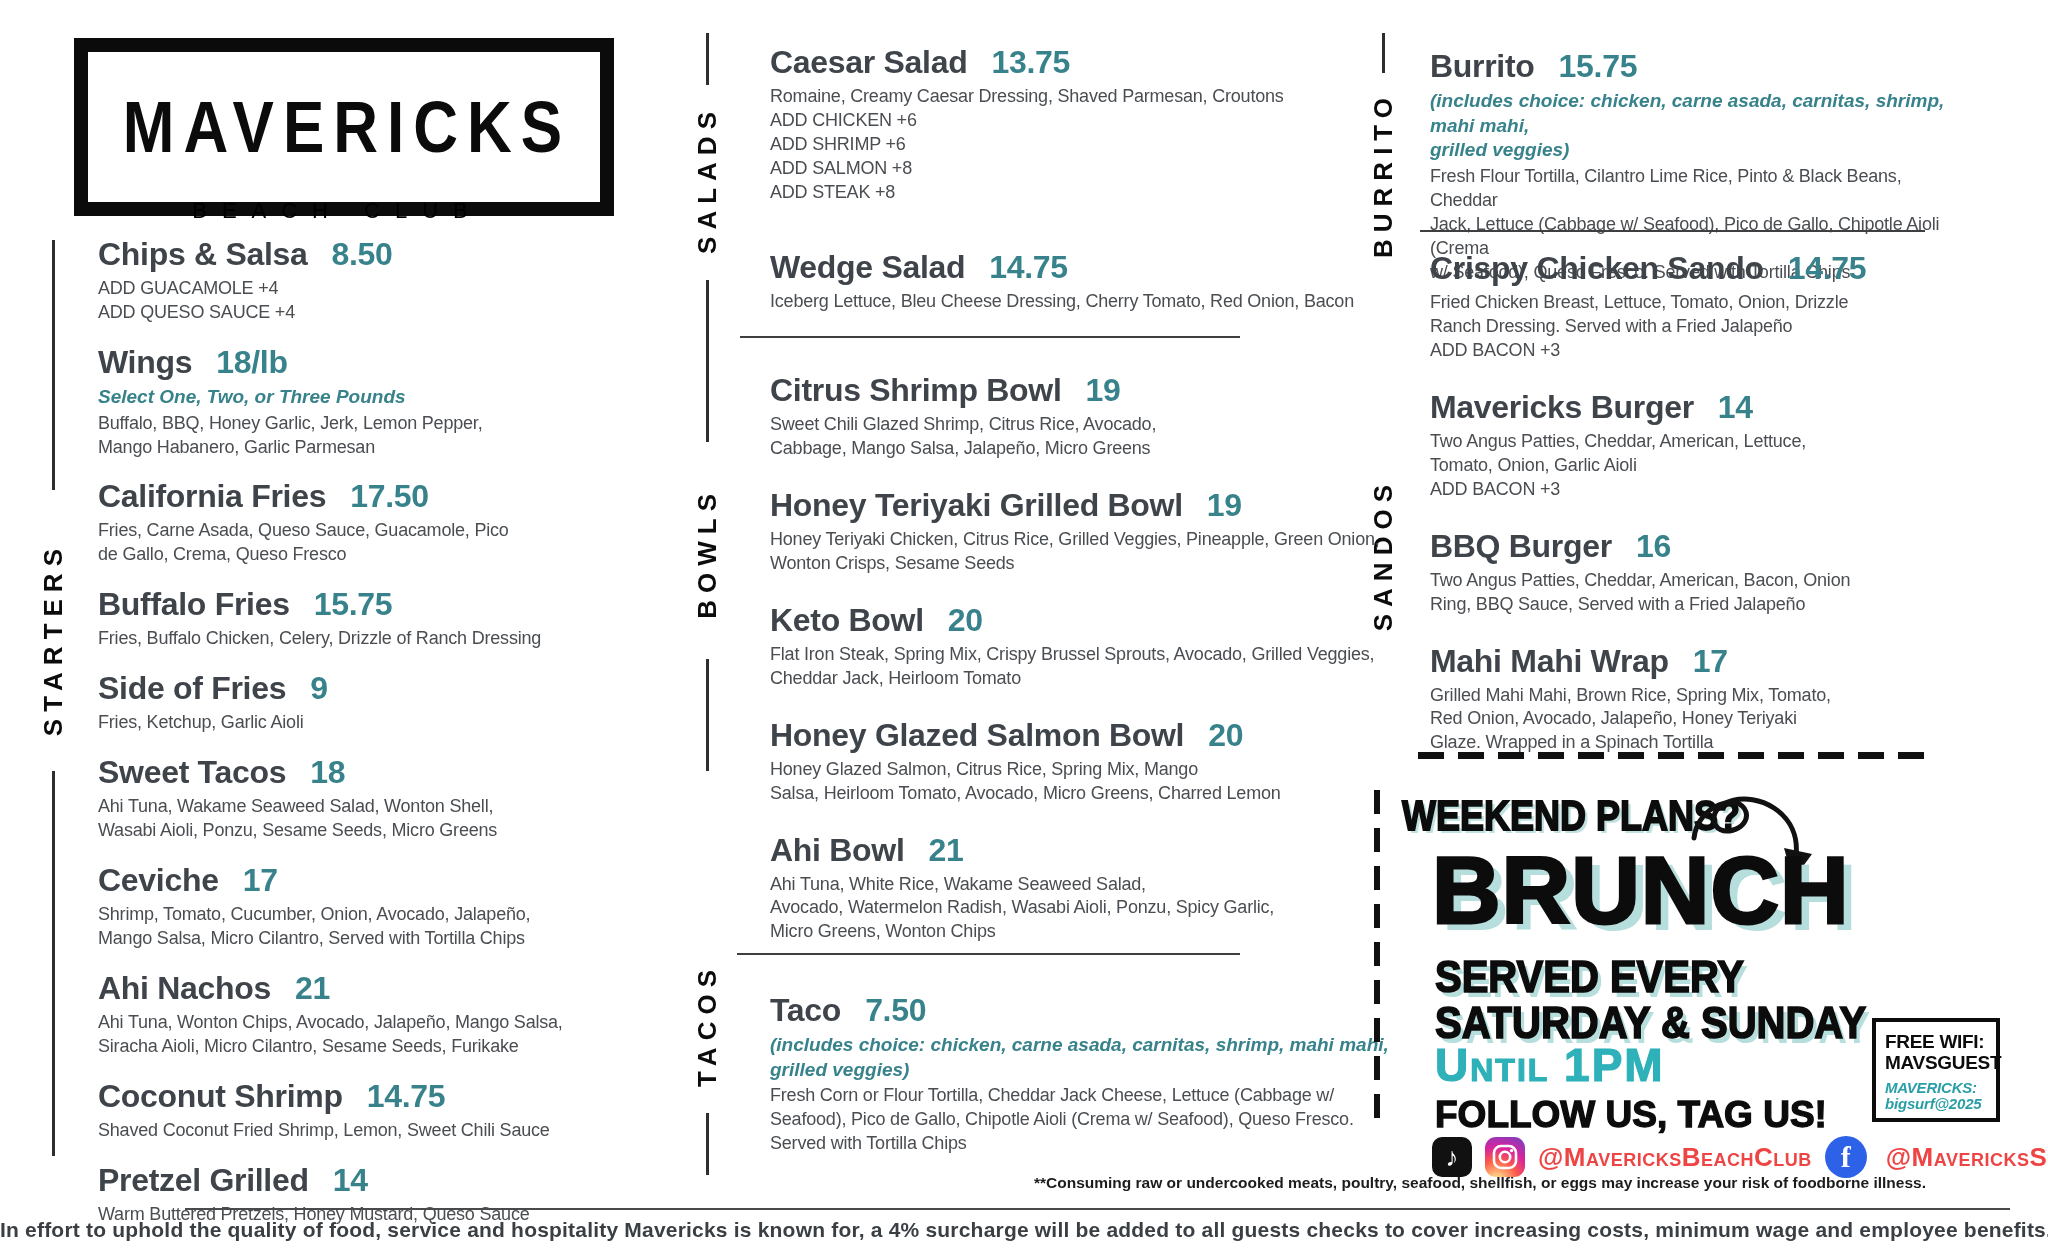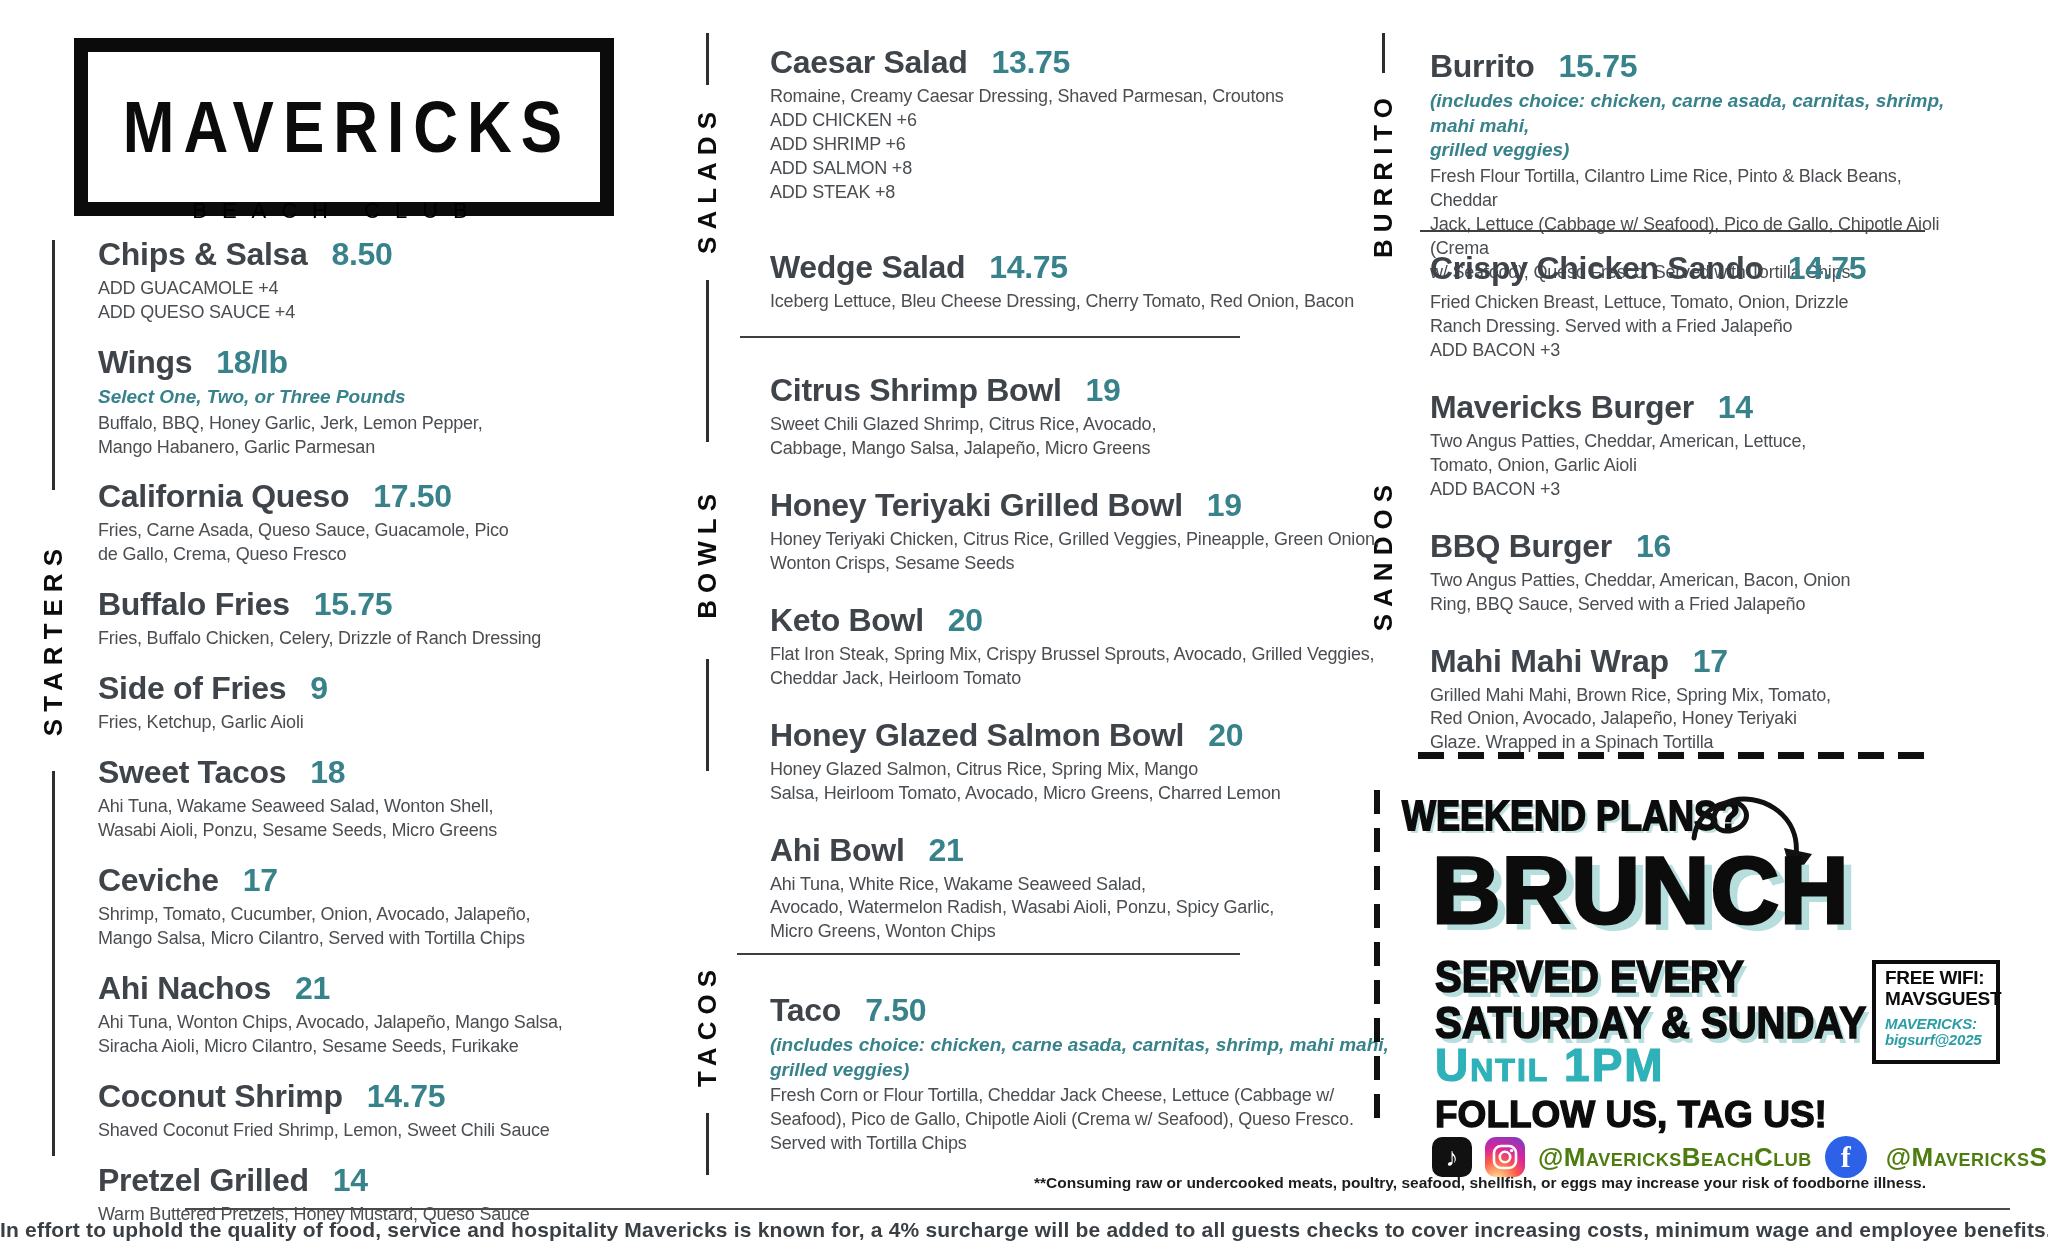--- a/index.html
+++ b/index.html
@@ -80,26 +80,26 @@
 
   
   .social-row{position:absolute;left:1432px;top:1136px;display:flex;align-items:center;gap:13px;}
   .icon-tiktok{width:40px;height:40px;background:#111;border-radius:10px;color:#fff;
                display:flex;align-items:center;justify-content:center;font-size:26px;}
   .icon-ig{width:40px;height:40px;border-radius:11px;display:flex;align-items:center;justify-content:center;
            background:radial-gradient(circle at 30% 110%,#fdf497 0%,#fd5949 40%,#d6249f 65%,#8a3ab9 90%);}
   .icon-fb{width:42px;height:42px;border-radius:50%;background:#2d61e8;color:#fff;
            display:flex;align-items:center;justify-content:center;
            font-size:30px;font-weight:700;font-family:"Liberation Serif",serif;}
-  .handle{font-size:26px;font-weight:700;color:#4d7c0f;font-variant:small-caps;letter-spacing:0.5px;}
+  .handle{font-size:26px;font-weight:700;color:#ef4444;font-variant:small-caps;letter-spacing:0.5px;}
   .handle.fb{margin-left:6px;}
 
   
-  .wifi-box{position:absolute;left:1872px;top:960px;width:128px;height:104px;border:4px solid #0c0c0c;
-            background:#fff;padding:4px 9px;box-sizing:border-box;line-height:1.08;}
+  .wifi-box{position:absolute;left:1872px;top:1018px;width:128px;height:104px;border:4px solid #0c0c0c;
+            background:#fff;padding:10px 9px;box-sizing:border-box;line-height:1.08;}
   .wifi-bold{font-size:19px;font-weight:800;color:#0c0c0c;letter-spacing:-0.3px;}
   .wifi-pass{font-size:15px;font-weight:700;font-style:italic;color:#2a9ea6;letter-spacing:-0.2px;}
   .wifi-gap{height:7px;}
 
   
   .footnote{position:absolute;right:122px;top:1174px;font-size:15.5px;font-weight:600;color:#1c1c1c;}
   .footer-text{position:absolute;left:0;right:0;top:1218px;text-align:center;
                font-size:21px;font-weight:700;color:#3a3f44;letter-spacing:0.2px;white-space:nowrap;}
 </style>
 </head>
@@ -148,21 +148,21 @@
       </div>
 
       <div class="item">
         <div class="item-head"><span>Wings</span><span class="item-price">18/lb</span></div>
         <div class="item-note">Select One, Two, or Three Pounds</div>
         <div class="item-desc">Buffalo, BBQ, Honey Garlic, Jerk, Lemon Pepper,
 Mango Habanero, Garlic Parmesan</div>
       </div>
 
       <div class="item">
-        <div class="item-head"><span>California Queso</span><span class="item-price">17.50</span></div>
+        <div class="item-head"><span>California Fries</span><span class="item-price">17.50</span></div>
 
         <div class="item-desc">Fries, Carne Asada, Queso Sauce, Guacamole, Pico
 de Gallo, Crema, Queso Fresco</div>
       </div>
 
       <div class="item">
         <div class="item-head"><span>Buffalo Fries</span><span class="item-price">15.75</span></div>
 
         <div class="item-desc">Fries, Buffalo Chicken, Celery, Drizzle of Ranch Dressing</div>
       </div>

